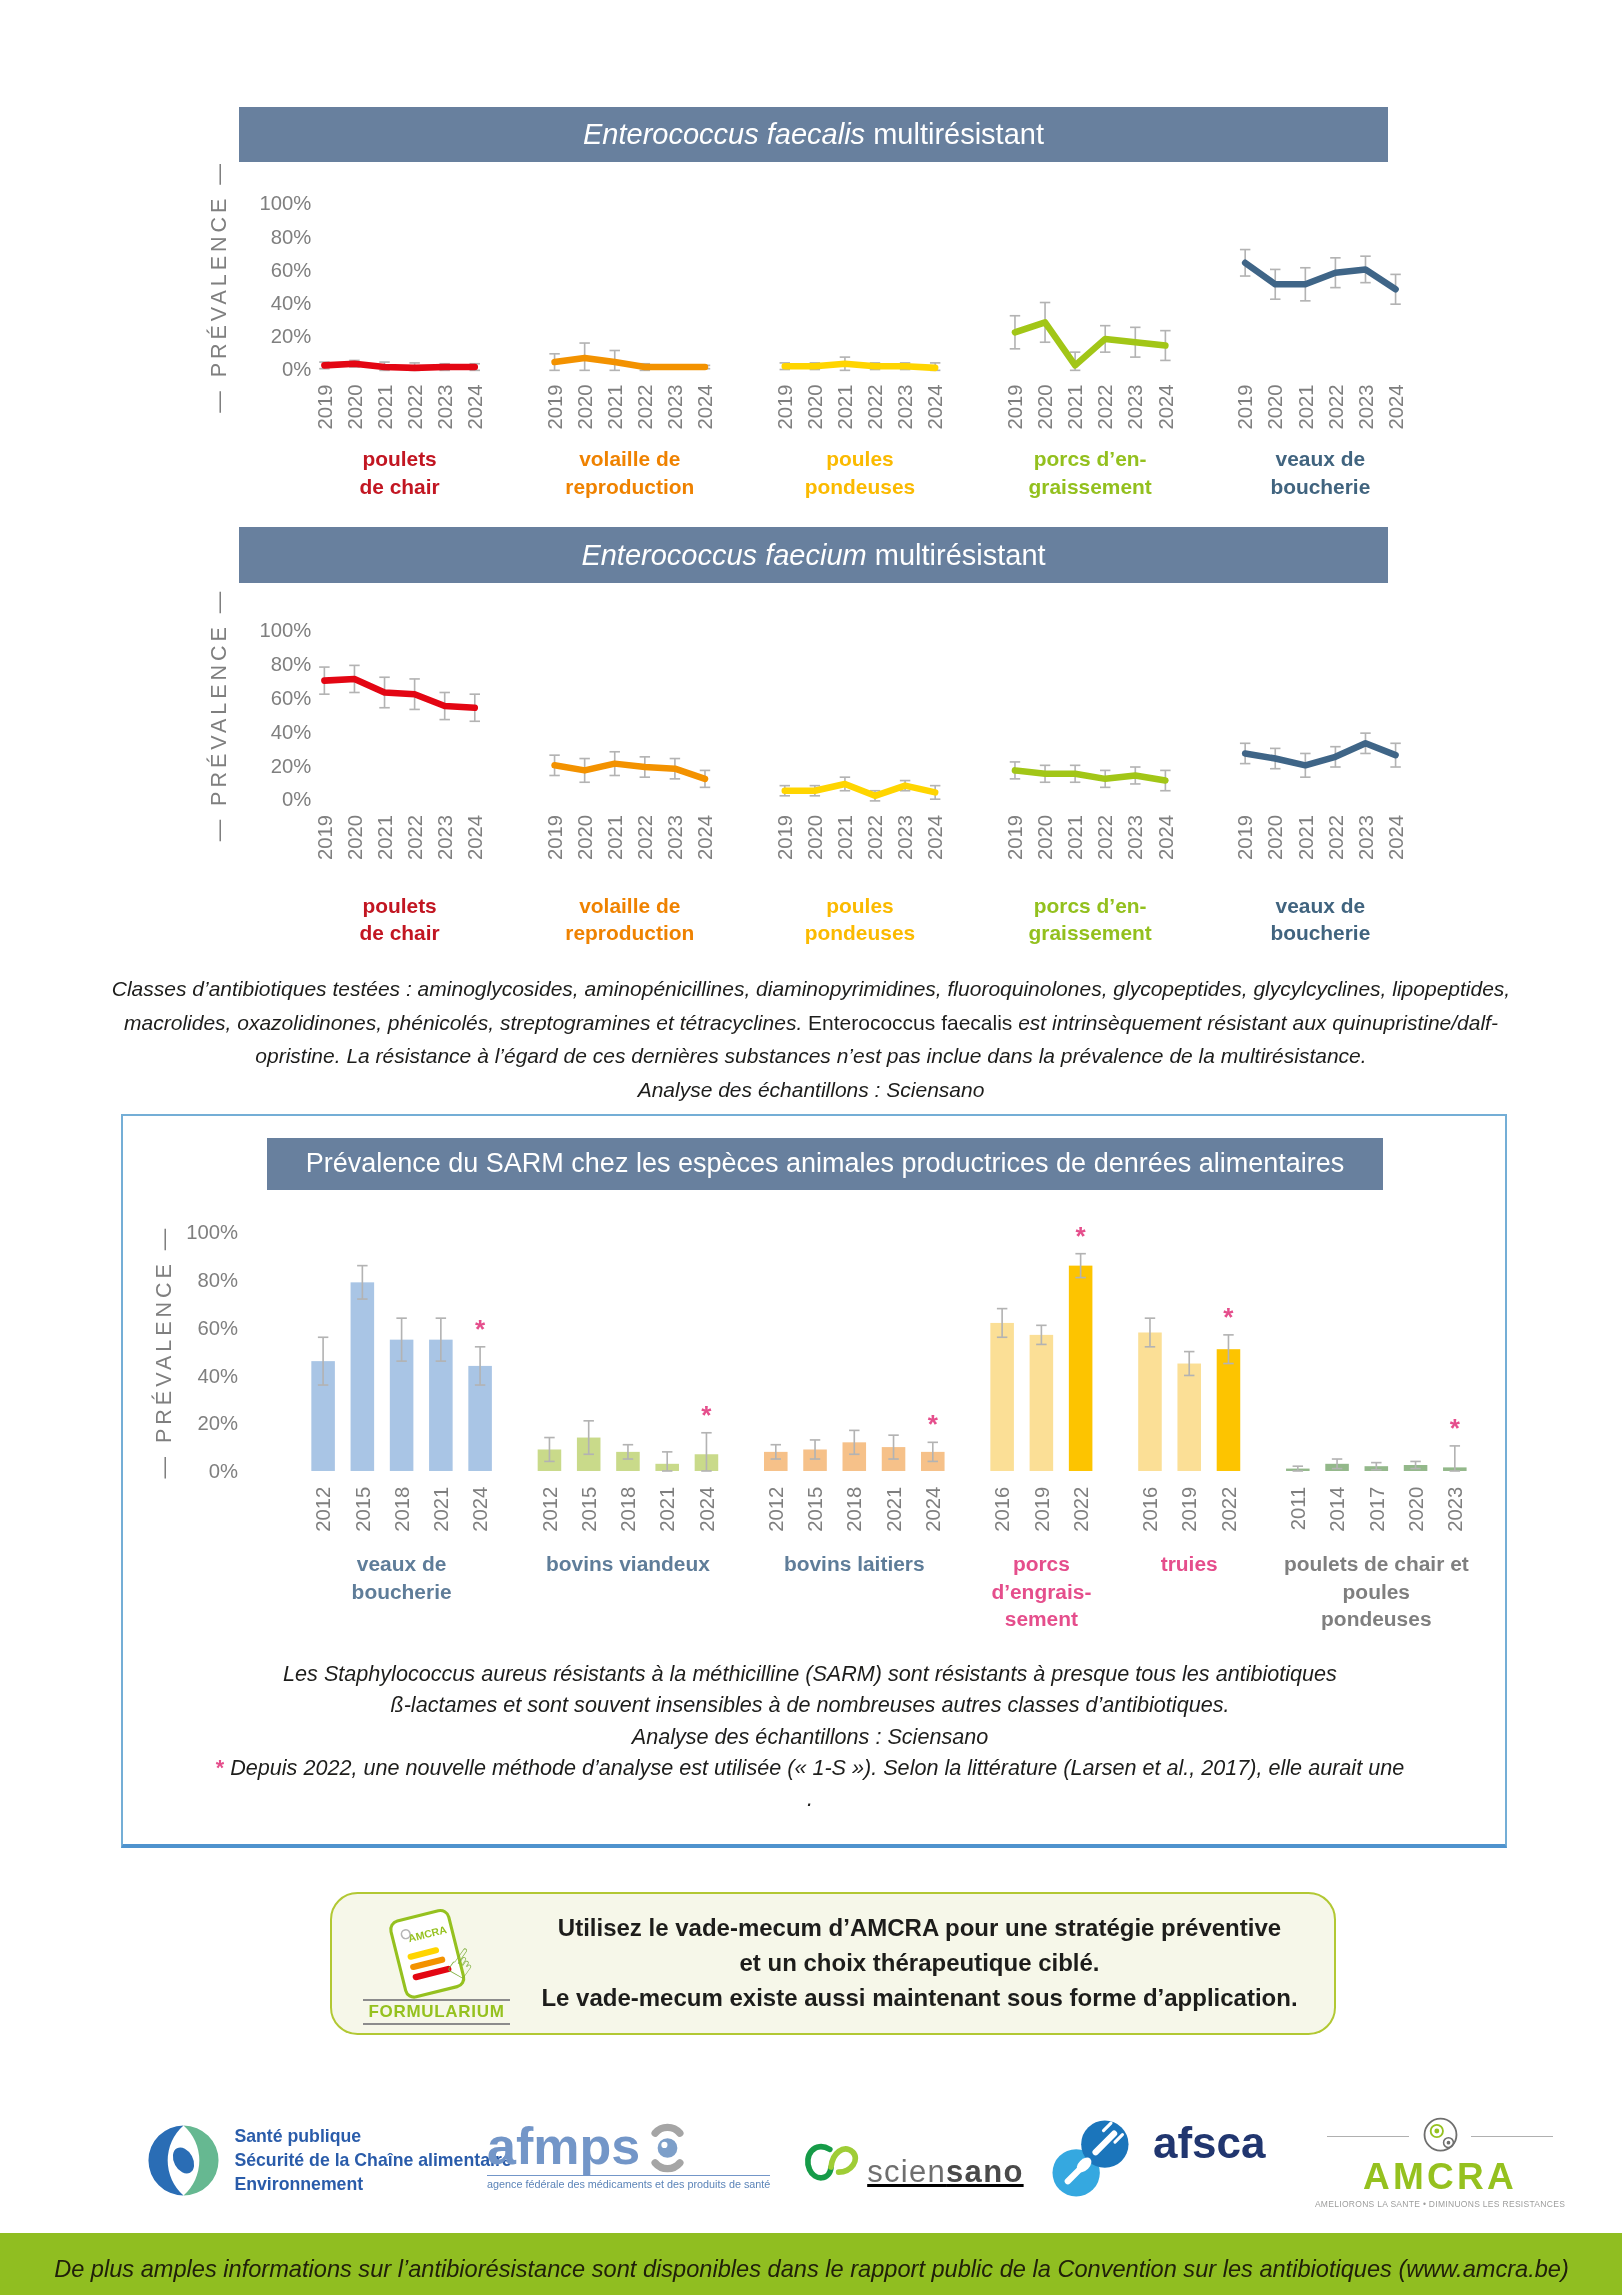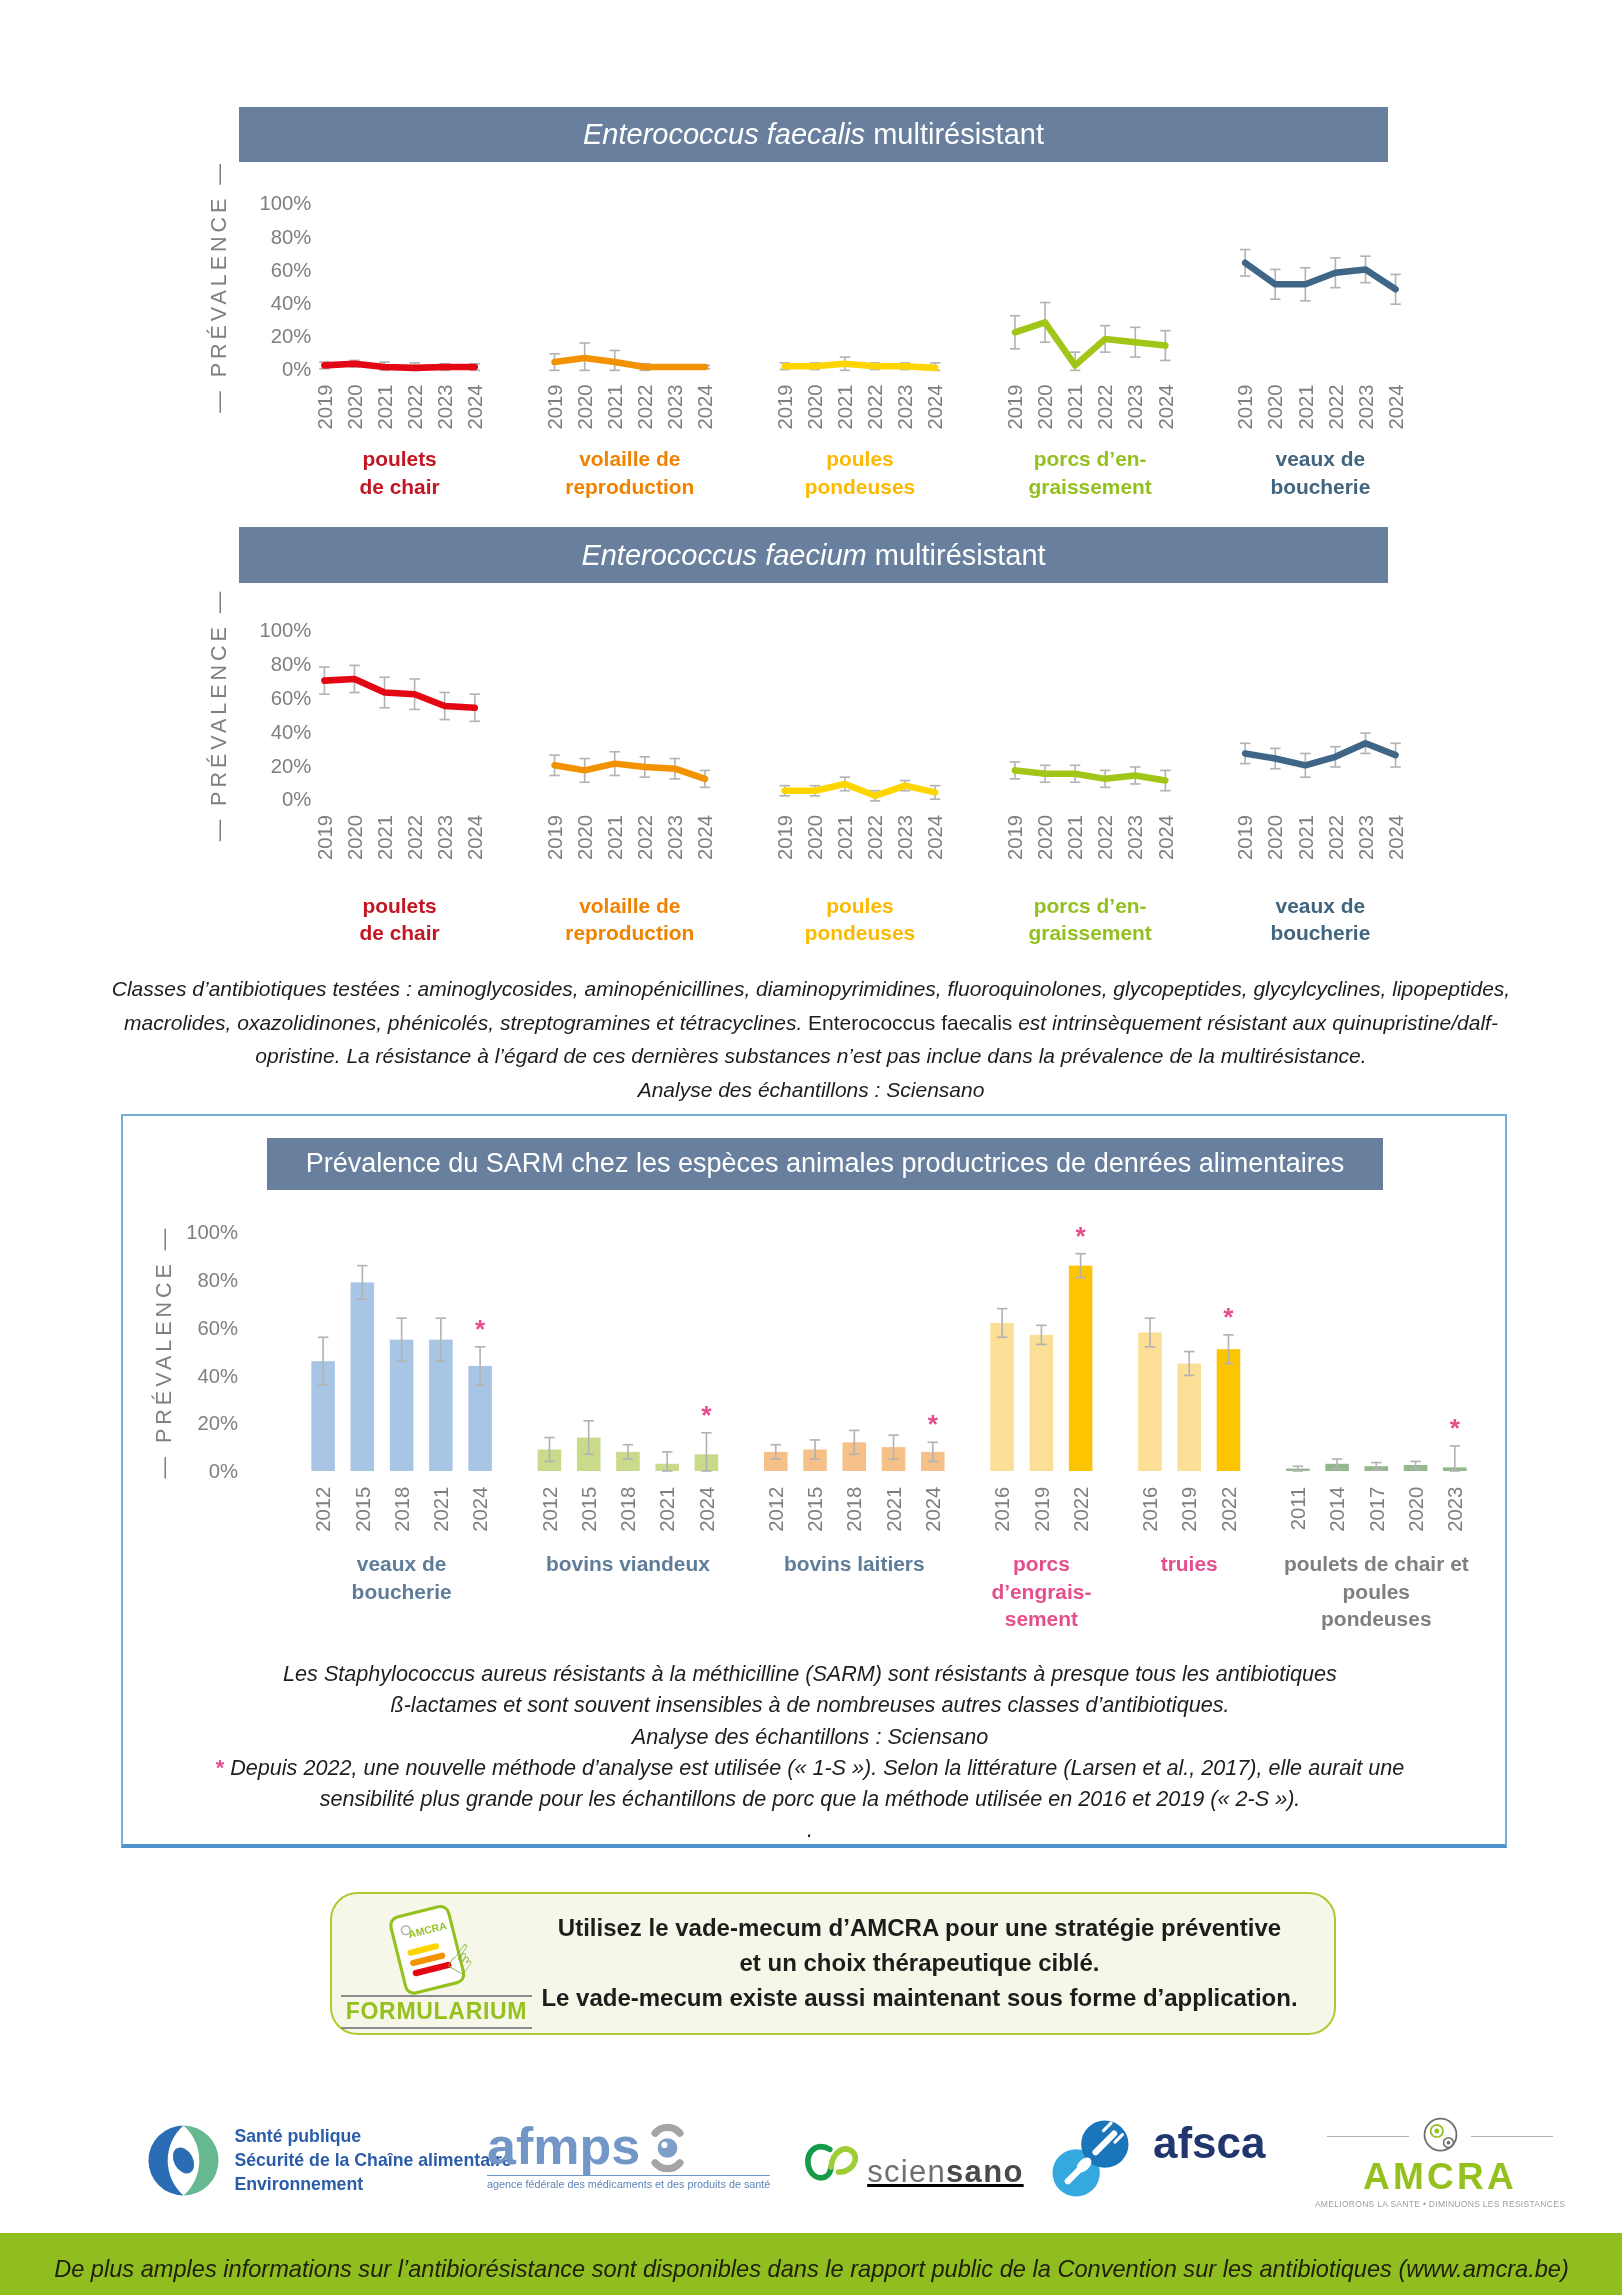--- a/index.html
+++ b/index.html
@@ -22,21 +22,21 @@
               background:#68809e;color:#fff;display:flex;align-items:center;
               justify-content:center;font-size:27px;}
   #chart-sarm{position:absolute;left:9.8px;top:92px;}
   .sarm-note{position:absolute;left:13px;top:542px;width:1348px;text-align:center;
              font-size:21.6px;font-style:italic;color:#1d1d1b;line-height:1.45;}
   .star{color:#e54e8c;font-style:normal;font-weight:bold;}
   .form-box{position:absolute;left:330px;top:1892px;width:1002px;height:139px;
             border:2.6px solid #b2c833;border-radius:27.5px;background:#f6f7e9;
             display:flex;align-items:center;}
   .form-icon-col{width:209px;display:flex;flex-direction:column;align-items:center;padding-top:3.9px;}
-  .form-label{font-size:23px;font-weight:bold;color:#95c11f;letter-spacing:0.7px;
+  .form-label{font-size:17px;font-weight:bold;color:#95c11f;letter-spacing:0.7px;
               border-top:2px solid #8c8c8c;border-bottom:2px solid #8c8c8c;padding:1.3px 5.2px;margin-top:-5.2px;}
   .form-text{flex:1;text-align:center;font-size:24px;font-weight:bold;color:#1d1d1b;
              line-height:1.45;padding-right:36px;}
   .footer{position:absolute;left:0;top:2110px;width:1623px;height:118px;}
   .logo{position:absolute;display:flex;align-items:center;}
   #logo-sante{left:147px;top:14.4px;gap:14.4px;}
   .sante-text{font-size:17.7px;font-weight:bold;color:#2a5caa;line-height:1.35;}
   #logo-afmps{left:487px;top:11.8px;flex-direction:column;align-items:flex-start;}
   .afmps-row{display:flex;align-items:flex-start;gap:9.2px;}
   .afmps-name{font-size:52px;font-weight:bold;color:#7396c8;line-height:0.95;}
@@ -510,21 +510,20 @@
         <line x1="2012" y1="402" x2="2028" y2="402" stroke="#b3b3b3" stroke-width="2.5"></line>
         <text x="2020" y="349.675" text-anchor="middle" font-size="40" fill="#e54e8c" font-weight="bold" letter-spacing="0">*</text>
         <text x="0" y="0" text-anchor="end" font-size="31" fill="#7f7f7f" font-weight="normal" letter-spacing="0" transform="translate(2031 426) rotate(-90)">2023</text>
         <text x="1900" y="555" text-anchor="middle" font-size="32" font-weight="bold" fill="#7f7f7f"><tspan x="1900" dy="0">poulets de chair et</tspan><tspan x="1900" dy="42">poules</tspan><tspan x="1900" dy="42">pondeuses</tspan></text>
       </svg>
     <div class="sarm-note">
       <div>Les Staphylococcus aureus résistants à la méthicilline (SARM) sont résistants à presque tous les antibiotiques</div>
       <div>ß-lactames et sont souvent insensibles à de nombreuses autres classes d’antibiotiques.</div>
       <div>Analyse des échantillons : Sciensano</div>
       <div><span class="star">*</span><span> Depuis 2022, une nouvelle méthode d’analyse est utilisée (« 1-S »). Selon la littérature (Larsen et al., 2017), elle aurait une</span></div>
-      <div>sensibilité plus grande pour les échantillons de porc que la méthode utilisée en 2016 et 2019 (« 2-S »).</div>
       <div>.</div>
     </div>
   </div>
 
   <div class="form-box">
     <div class="form-icon-col">
       <svg width="124" height="98" viewBox="0 0 190 158">
         <g transform="rotate(-14 80 80)">
           <rect x="32" y="14" width="96" height="126" rx="14" fill="#ffffff" stroke="#95c11f" stroke-width="5"></rect>
           <circle cx="54" cy="38" r="7" fill="none" stroke="#b5b5b5" stroke-width="2.5"></circle>

